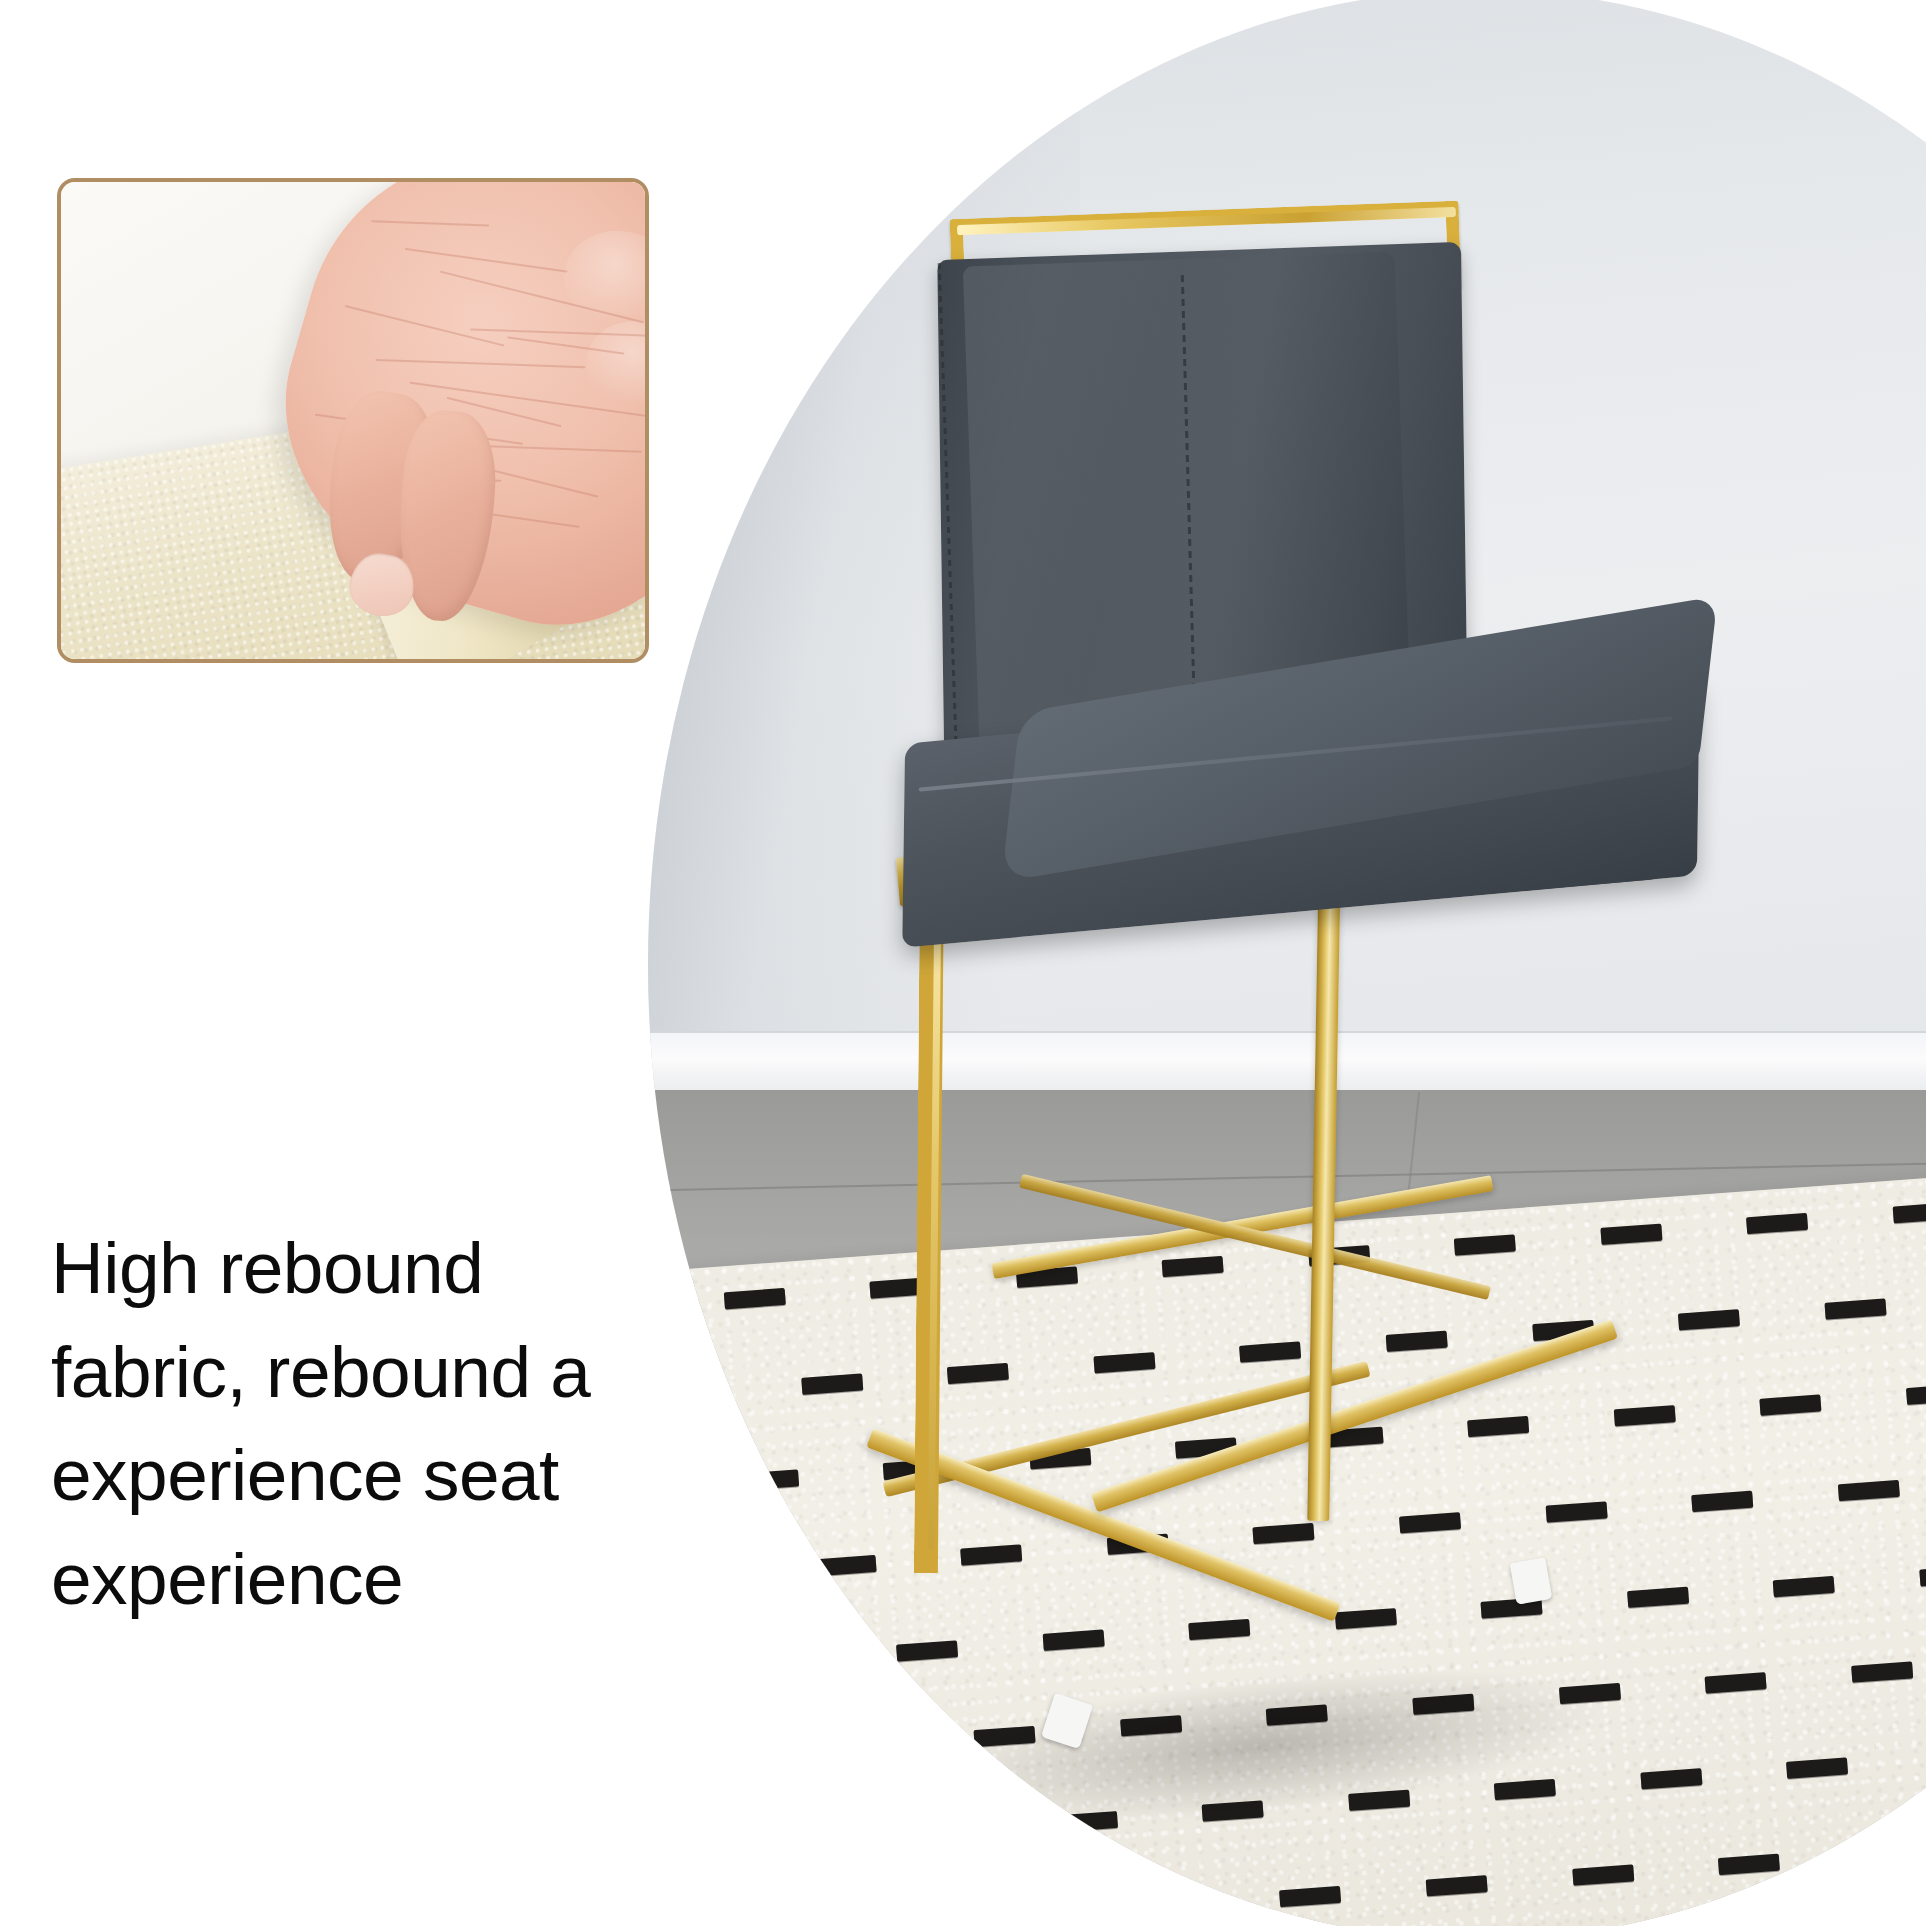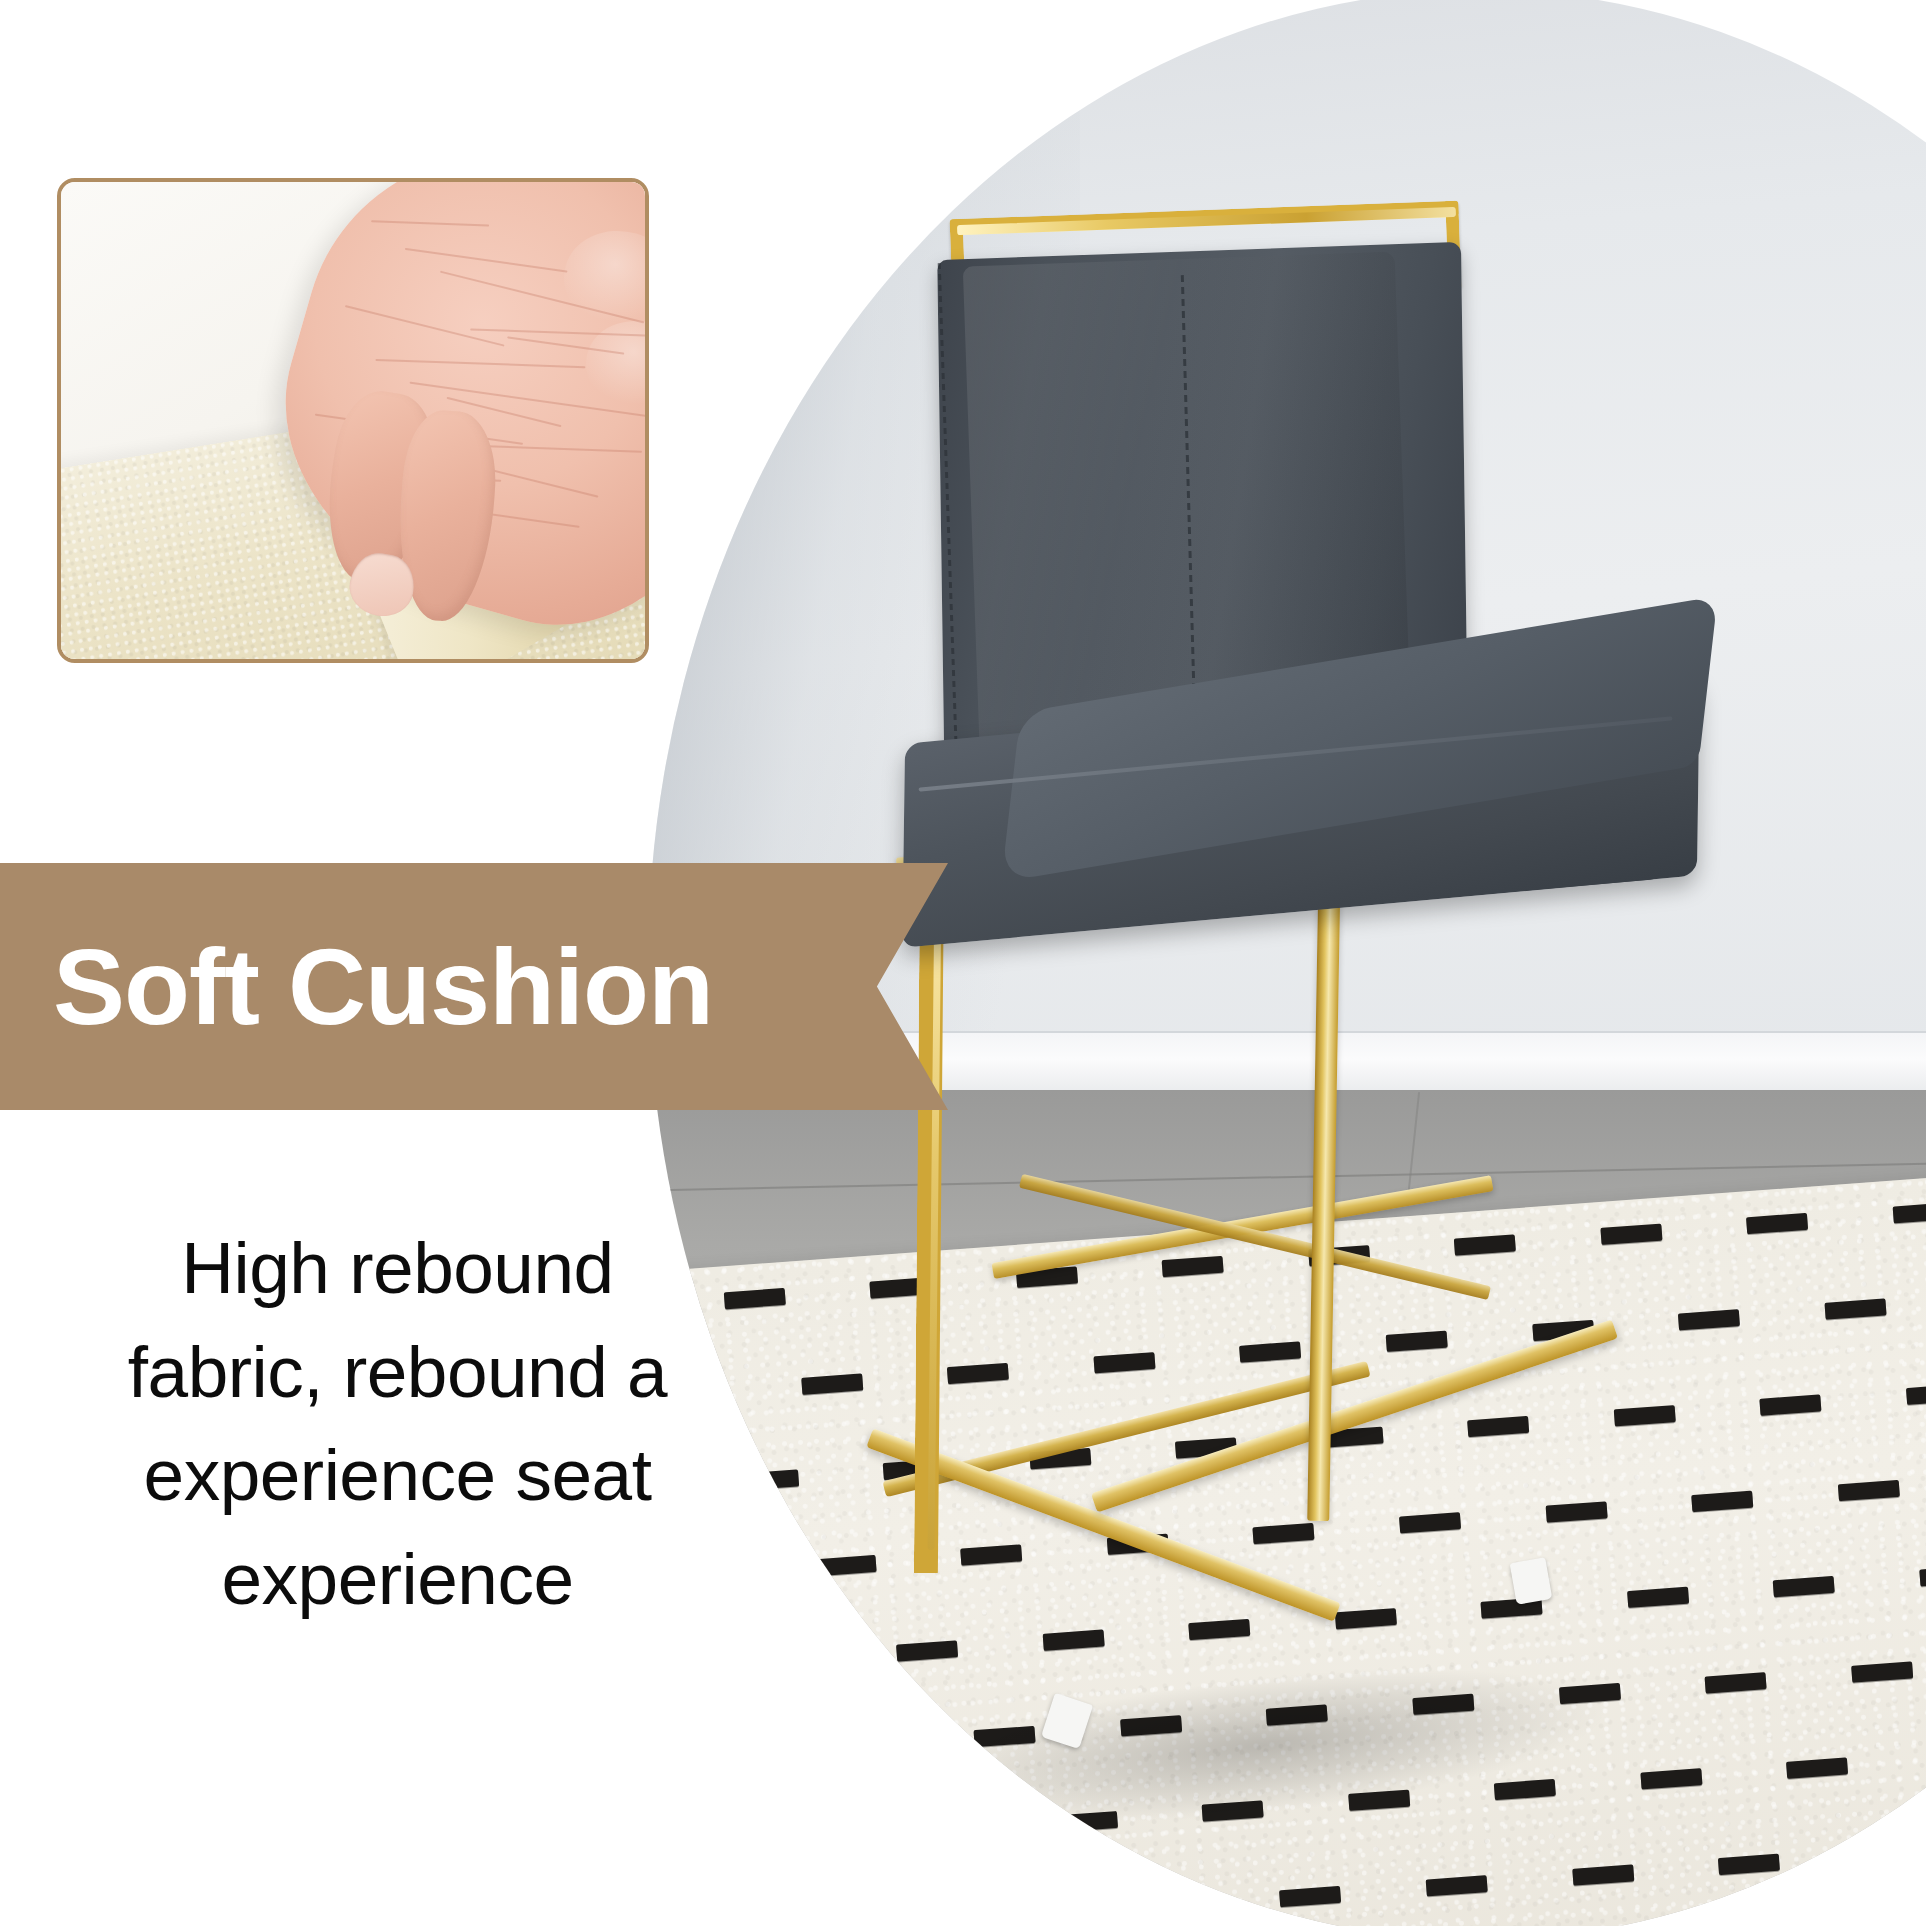--- a/index.html
+++ b/index.html
@@ -352,21 +352,21 @@
     left:51px; top:1216px;
     width:693px;
     z-index:4;
     color:#0c0c0c;
     font-size:73px;
     line-height:1.42;
     font-family:"Liberation Sans Narrow","Liberation Sans", sans-serif;
     font-stretch:condensed;
     letter-spacing:-0.5px;
   }
-  #body-copy .line { display:block; white-space:nowrap;text-align:center; }
+  #body-copy .line { display:block; white-space:nowrap; }
 </style>
 </head>
 <body>
 
 <div id="canvas">
 
   <div id="photo-circle">
     <div class="scene">
 
       <div class="wall"></div>
@@ -511,23 +511,20 @@
         <div class="crease" style="left: 8%; top: 66%; width: 46%; transform: rotate(-8deg);"></div>
         <div class="crease" style="left: 17%; top: 70.4%; width: 56%; transform: rotate(-2deg);"></div>
         <div class="crease" style="left: 26%; top: 74.8%; width: 26%; transform: rotate(-14deg);"></div>
         <div class="crease" style="left: 35%; top: 79.2%; width: 36%; transform: rotate(-8deg);"></div>
       </div>
     <div class="finger f1"></div>
     <div class="finger f2"></div>
     <div class="thumbnail-n"></div>
   </div>
 
-  <div id="banner">
-    <span id="banner-title">Soft Cushion</span>
-  </div>
 
   <div id="body-copy">
     <span class="line">High rebound</span>
     <span class="line">fabric, rebound a</span>
     <span class="line">experience seat</span>
     <span class="line">experience</span>
   </div>
 
 </div>
 

